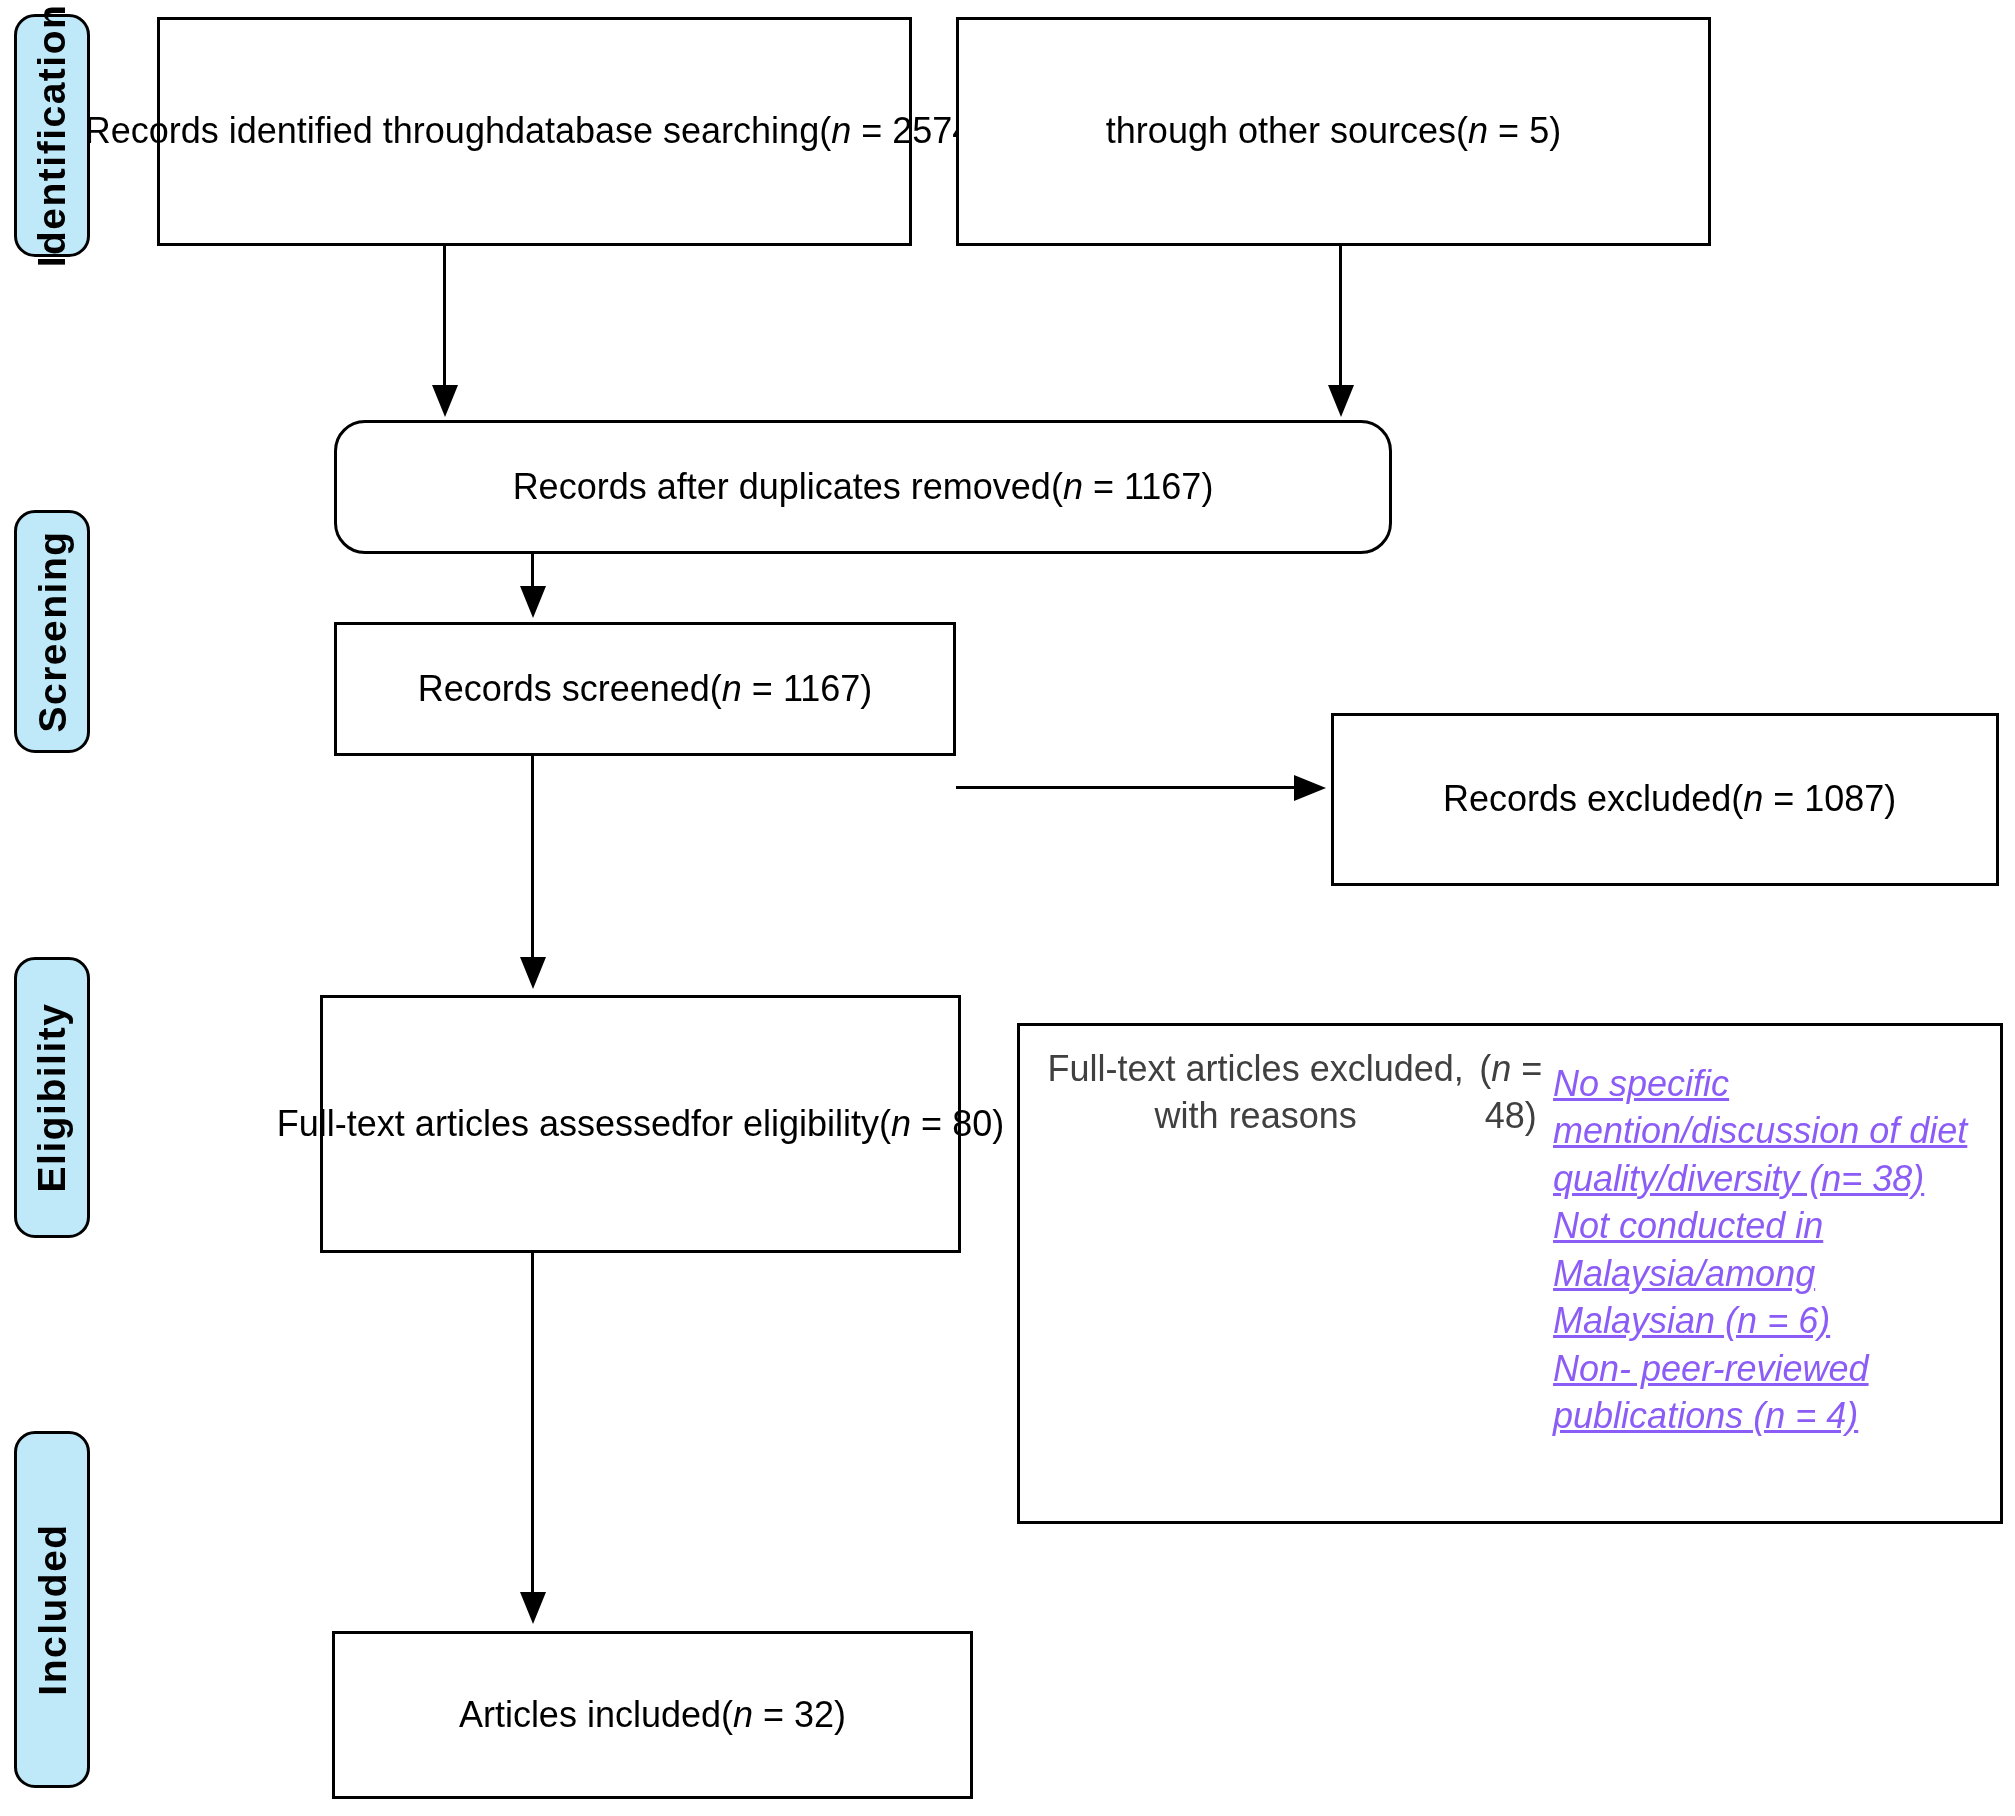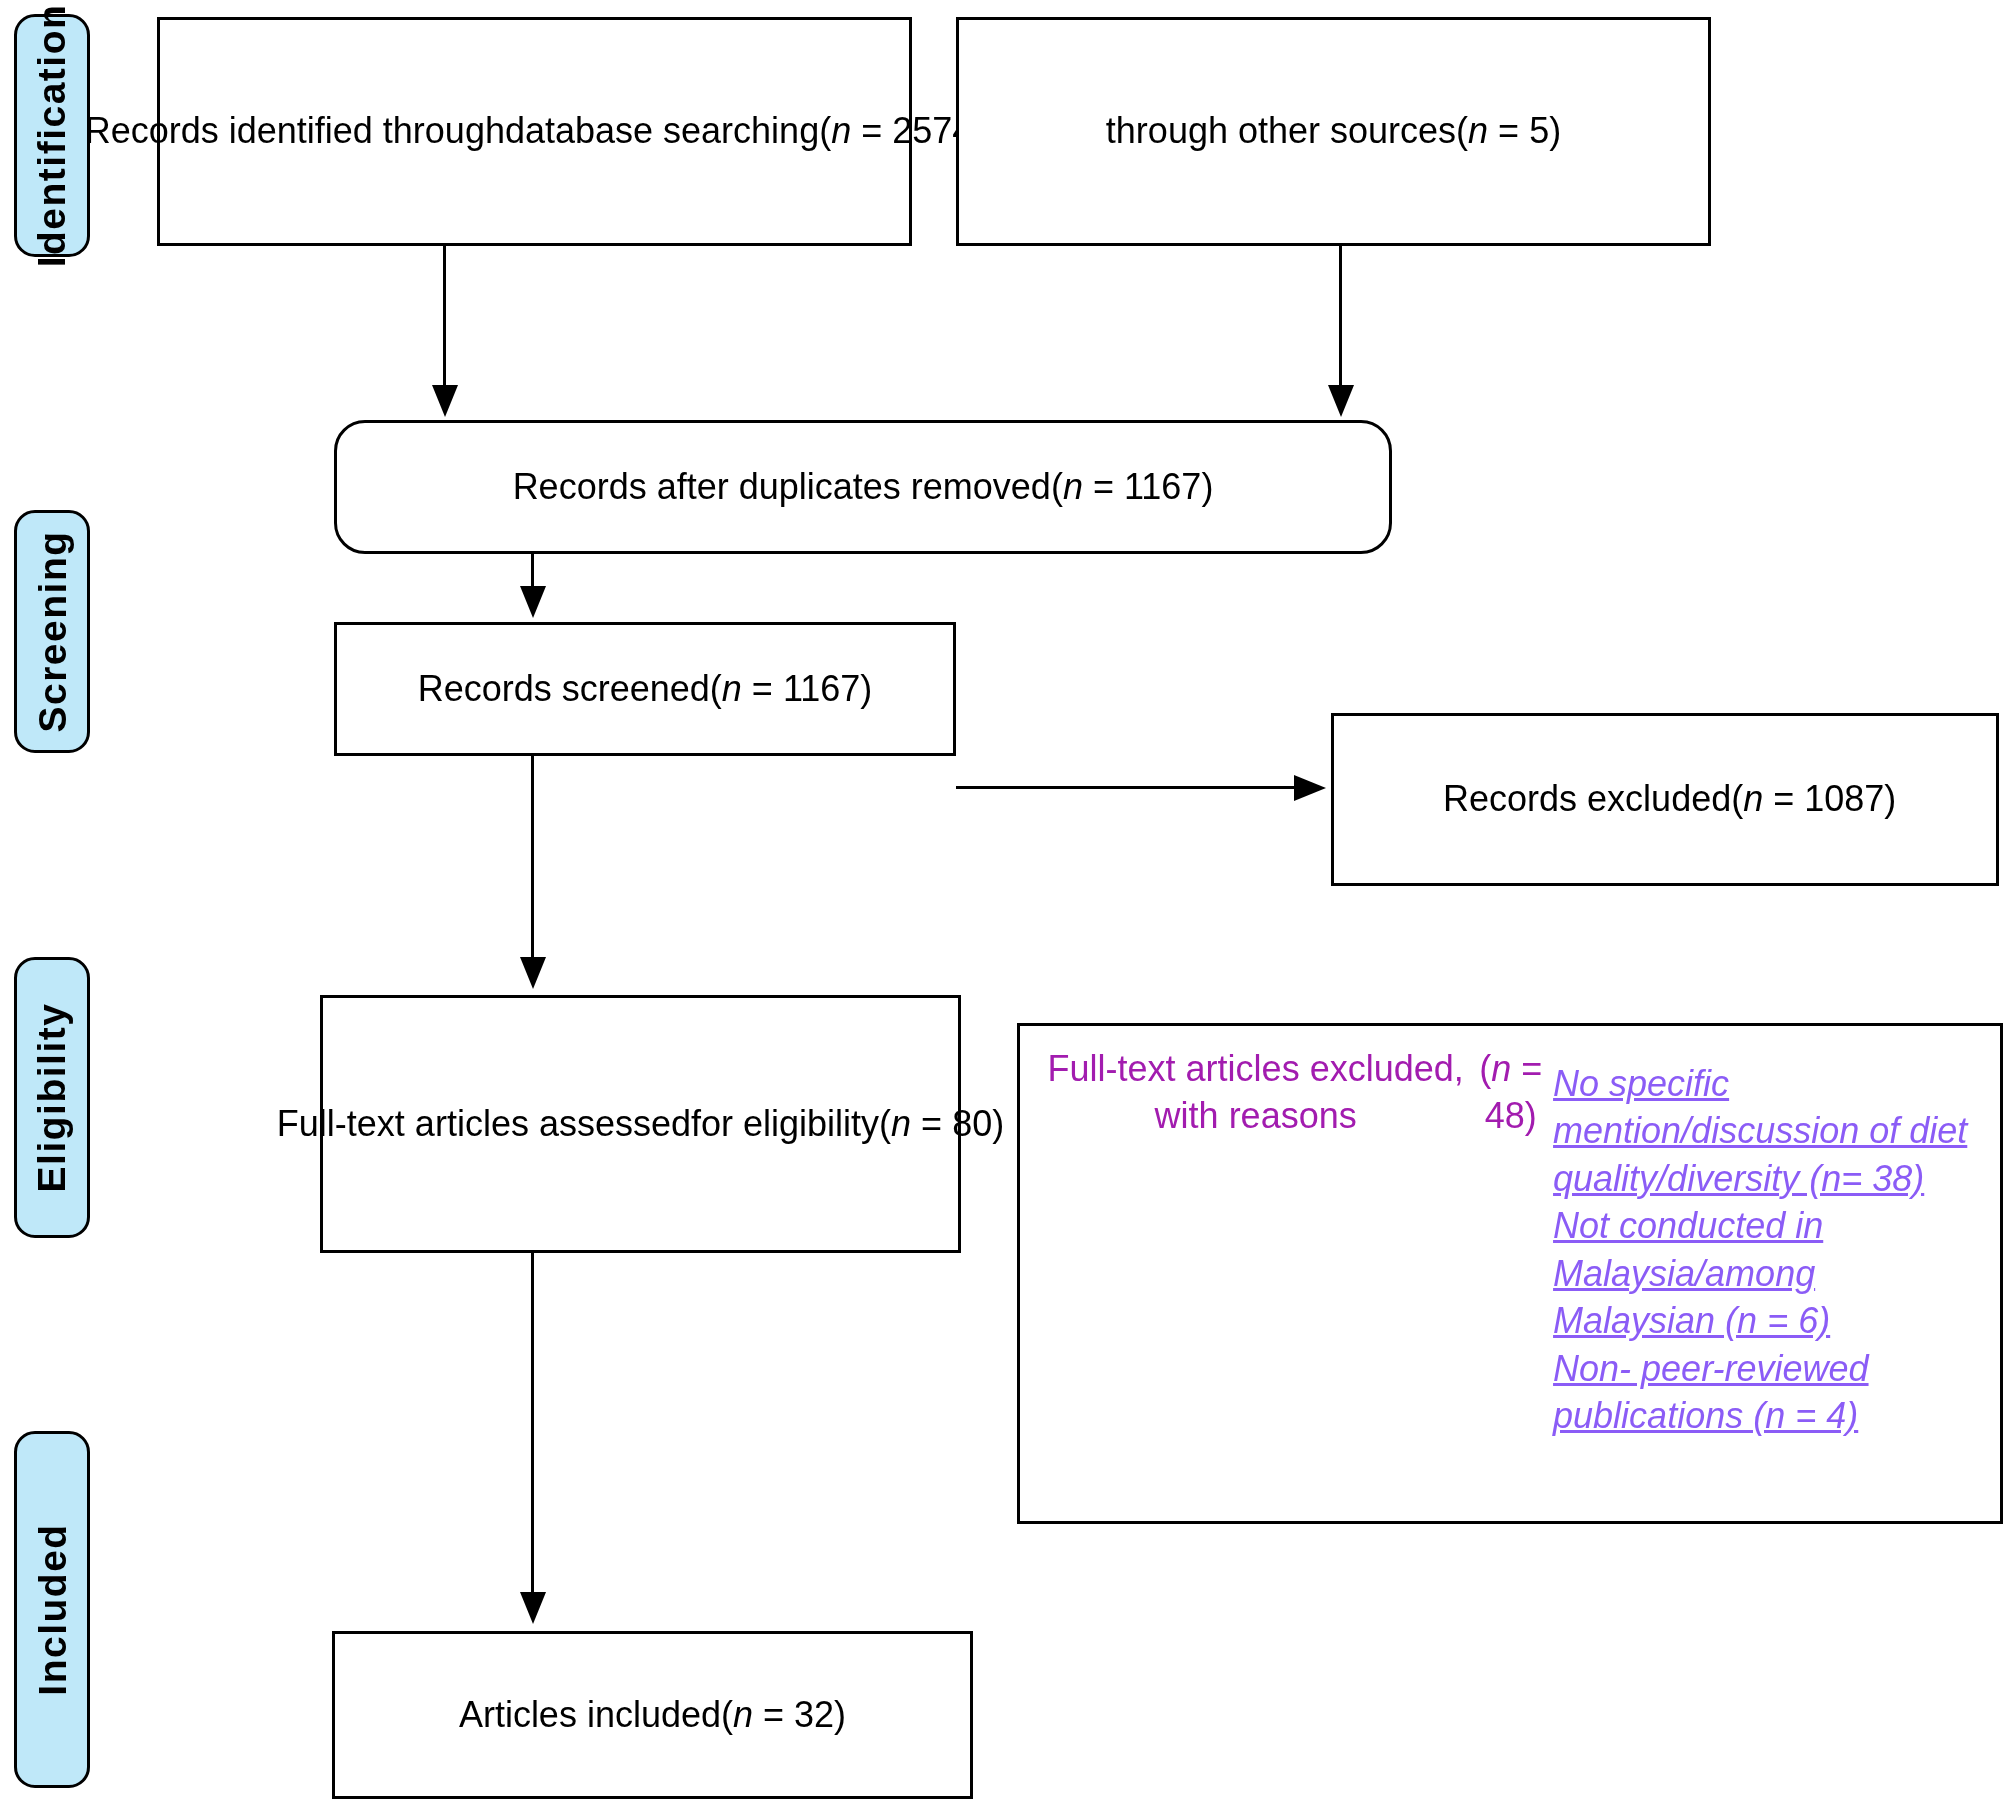--- a/index.html
+++ b/index.html
@@ -64,21 +64,21 @@
   
   .box.reasons {
     justify-content: flex-start;
     align-items: stretch;
     padding: 20px 20px 20px 23px;
   }
   .reasons-head {
     text-align: center;
     font-size: 36px;
     line-height: 1.30;
-    color: #a21caf;
+    color: #404040;
   }
   .reasons-list {
     margin-top: 13.7px;
     text-align: left;
   }
   .reason-item {
     font-size: 36px;
     font-style: italic;
     line-height: 1.32;
     color: #8b5cf6;

